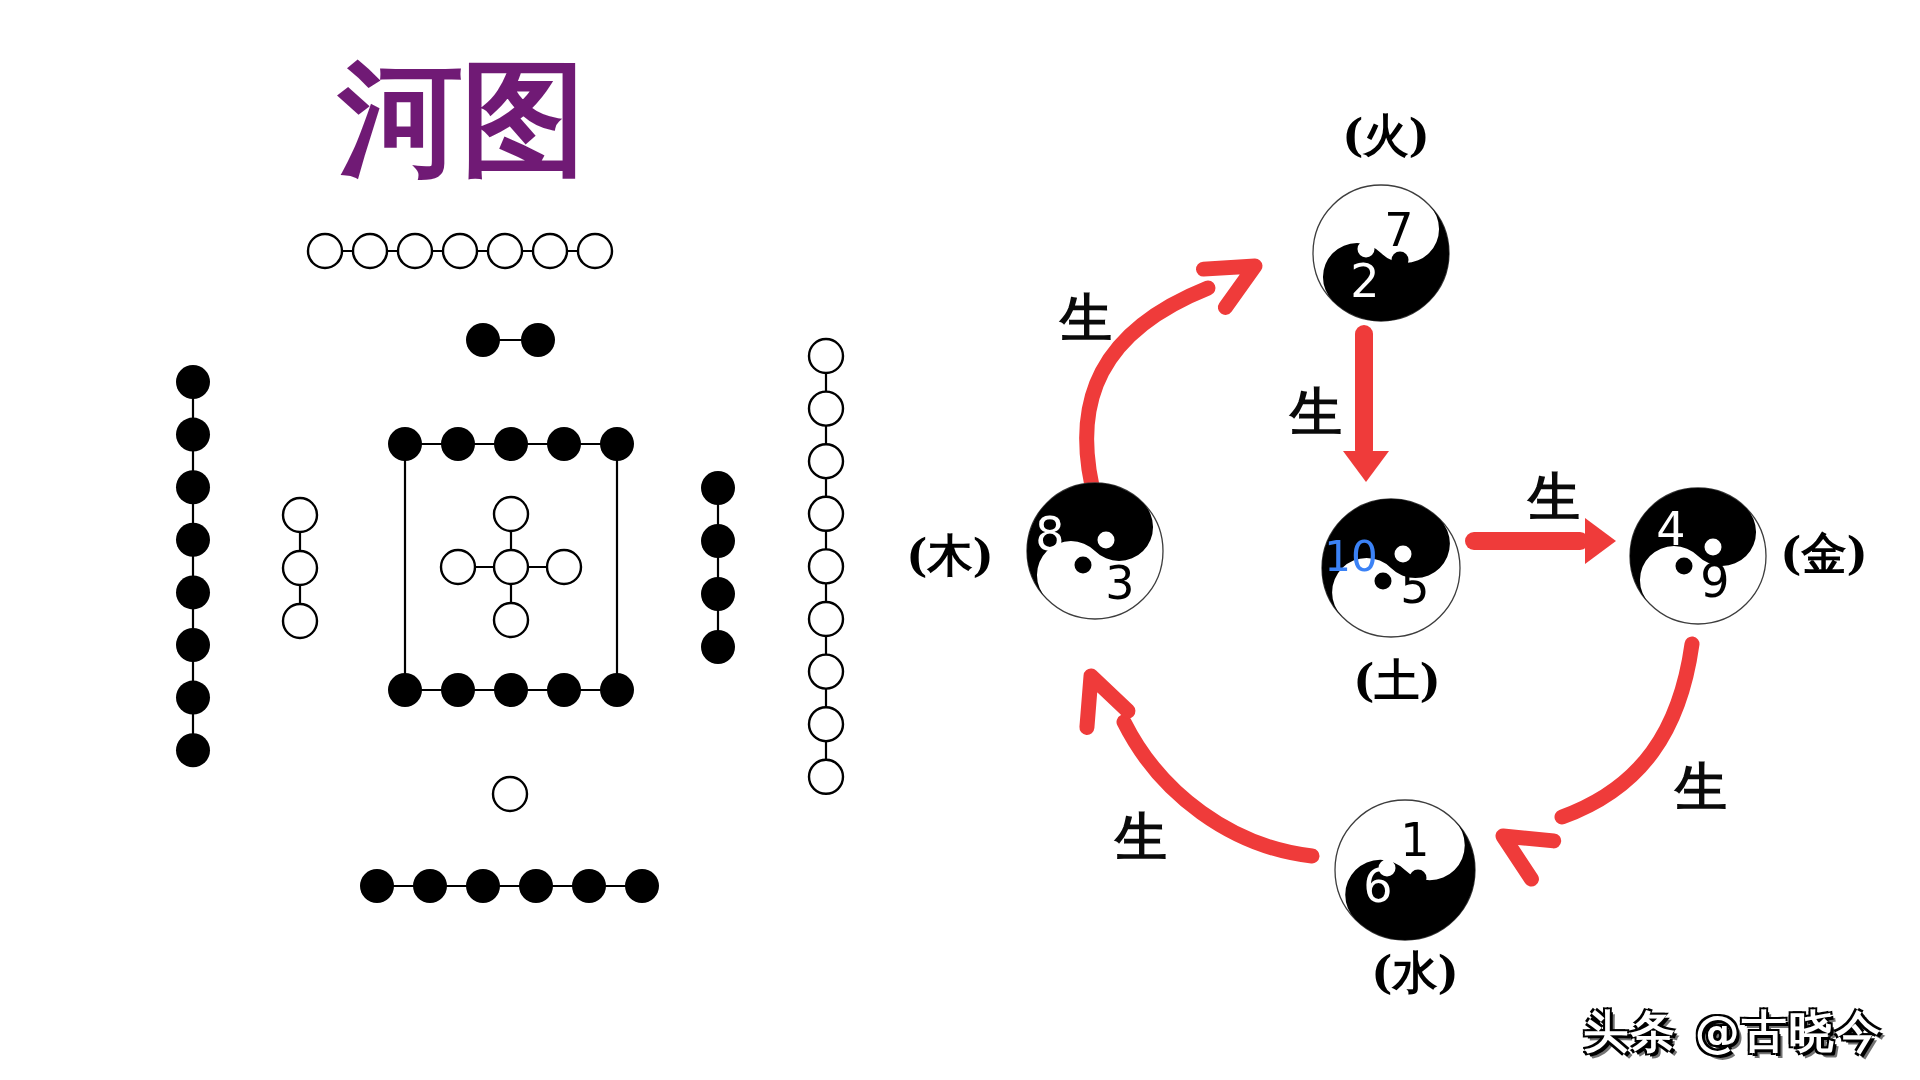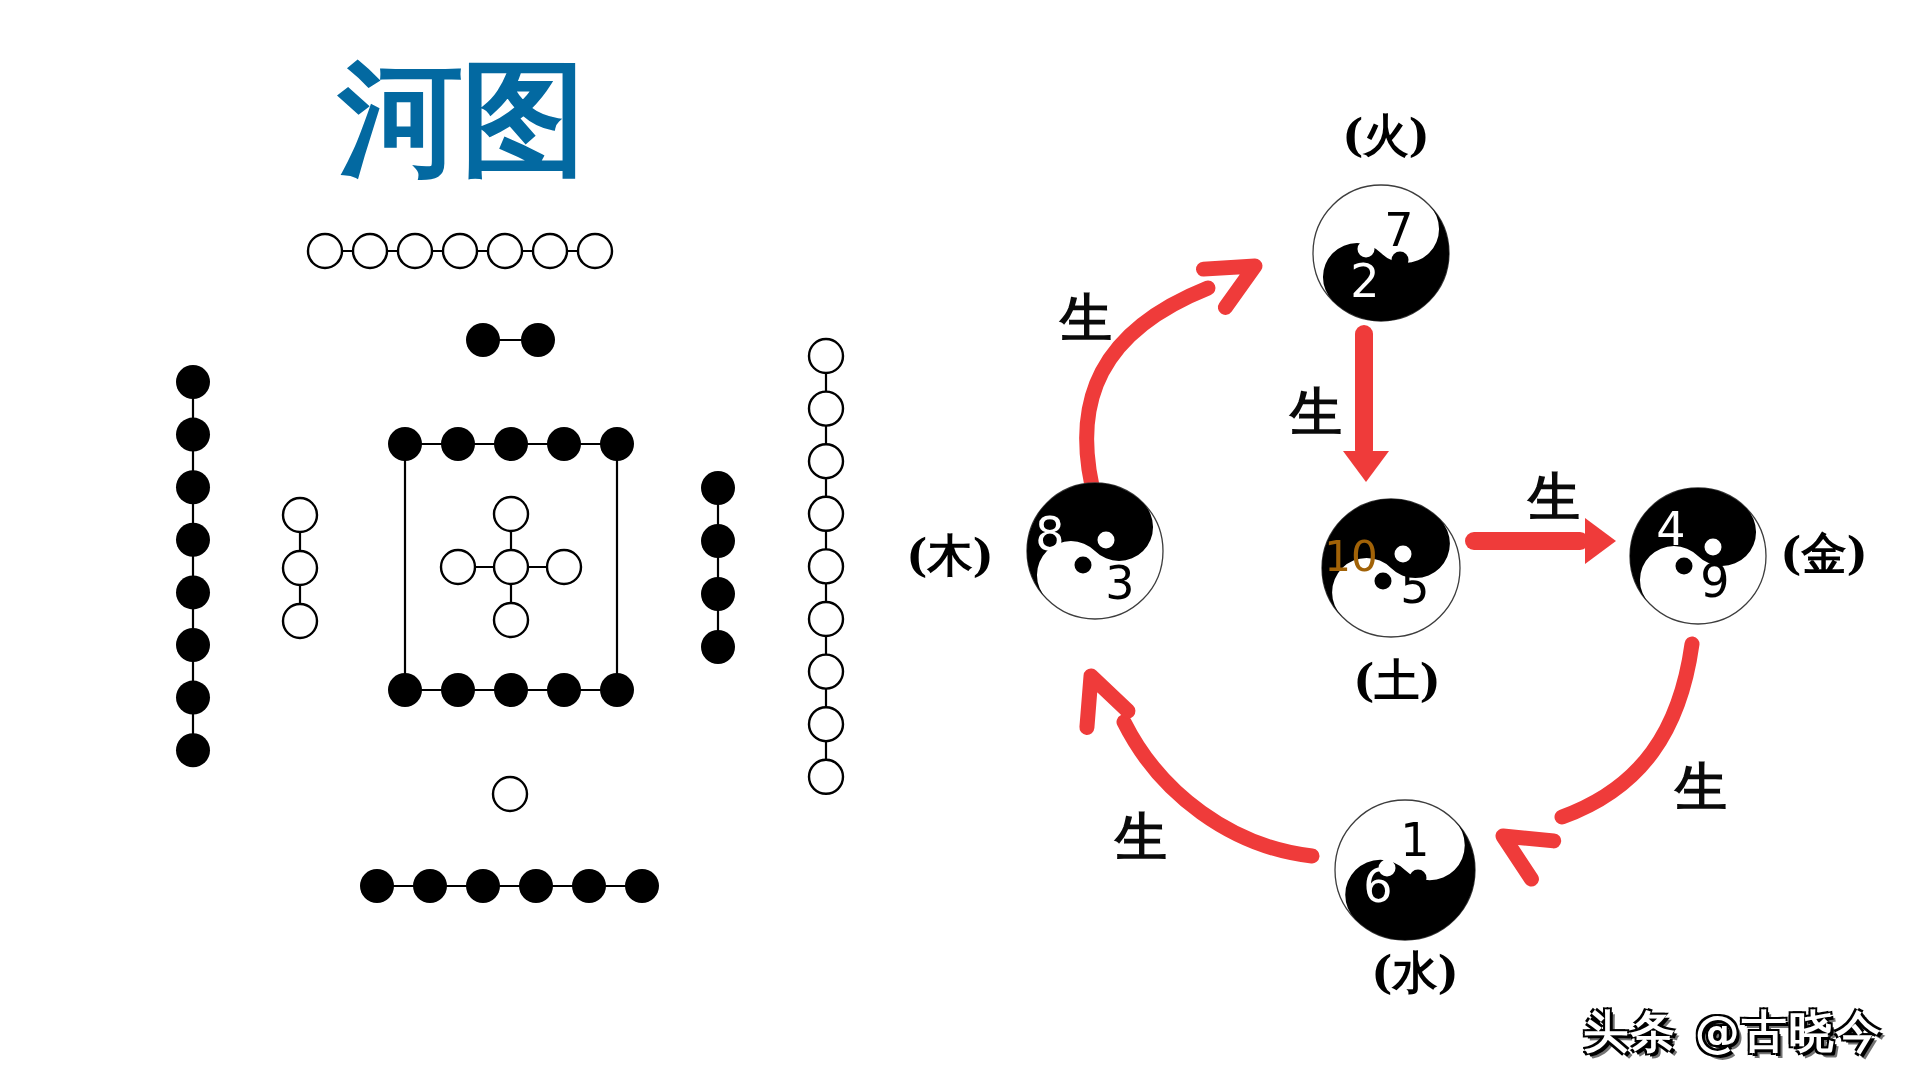--- a/index.html
+++ b/index.html
@@ -1,21 +1,21 @@
 <!DOCTYPE html>
 <html><head>
 <meta charset="utf-8">
 <style>
   html,body{margin:0;padding:0;background:#fff;}
   #stage{position:relative;width:1920px;height:1080px;background:#ffffff;overflow:hidden;
          font-family:"DejaVu Sans",sans-serif;}
   #scene{position:absolute;left:0;top:0;width:1920px;height:1080px;}
   .abs{position:absolute;transform:translate(-50%,-50%);white-space:nowrap;line-height:1;}
   .title{font-family:"DejaVu Serif","Liberation Serif",serif;font-weight:bold;font-size:125px;
-         color:#0369a1;letter-spacing:-2px;}
+         color:#701a75;letter-spacing:-2px;}
   .elem-label{font-family:"DejaVu Serif","Liberation Serif",serif;font-weight:bold;font-size:45px;color:#000;}
   .sheng{font-family:"DejaVu Serif","Liberation Serif",serif;font-weight:bold;font-size:52px;color:#0a0a0a;}
   .num{font-family:"DejaVu Sans","Liberation Sans",sans-serif;font-size:46px;}
   .num.small{font-size:42px;}
   .watermark{font-family:"DejaVu Sans","Liberation Sans",sans-serif;font-weight:bold;font-size:45px;
              color:#ffffff;letter-spacing:2px;
              text-shadow:-2px -2px 0 #000,2px -2px 0 #000,-2px 2px 0 #000,3px 3px 0 #000,5px 5px 0 rgba(0,0,0,.55);}
 </style>
 </head>
 <body>
@@ -150,21 +150,21 @@
   <div class="abs sheng" style="left:1086px;top:318px;">生</div>
   <div class="abs sheng" style="left:1316px;top:412px;">生</div>
   <div class="abs sheng" style="left:1554px;top:497px;">生</div>
   <div class="abs sheng" style="left:1701px;top:787px;">生</div>
   <div class="abs sheng" style="left:1141px;top:837px;">生</div>
 
   <div class="abs num" style="left:1399px;top:230px;color:#000;">7</div>
   <div class="abs num" style="left:1365px;top:281px;color:#fff;">2</div>
   <div class="abs num" style="left:1050px;top:534px;color:#fff;">8</div>
   <div class="abs num" style="left:1120px;top:583px;color:#000;">3</div>
-  <div class="abs num small" style="left:1351px;top:557px;color:#a16207;">10</div>
+  <div class="abs num small" style="left:1351px;top:557px;color:#3b82f6;">10</div>
   <div class="abs num" style="left:1415px;top:587px;color:#000;">5</div>
   <div class="abs num" style="left:1671px;top:529px;color:#fff;">4</div>
   <div class="abs num" style="left:1715px;top:581px;color:#000;">9</div>
   <div class="abs num" style="left:1415px;top:840px;color:#000;">1</div>
   <div class="abs num" style="left:1378px;top:886px;color:#fff;">6</div>
 
   <div class="abs watermark" style="left:1733px;top:1019px;margin-top:12px;">头条 @古晓今</div>
 </div>
 
 </body></html>

